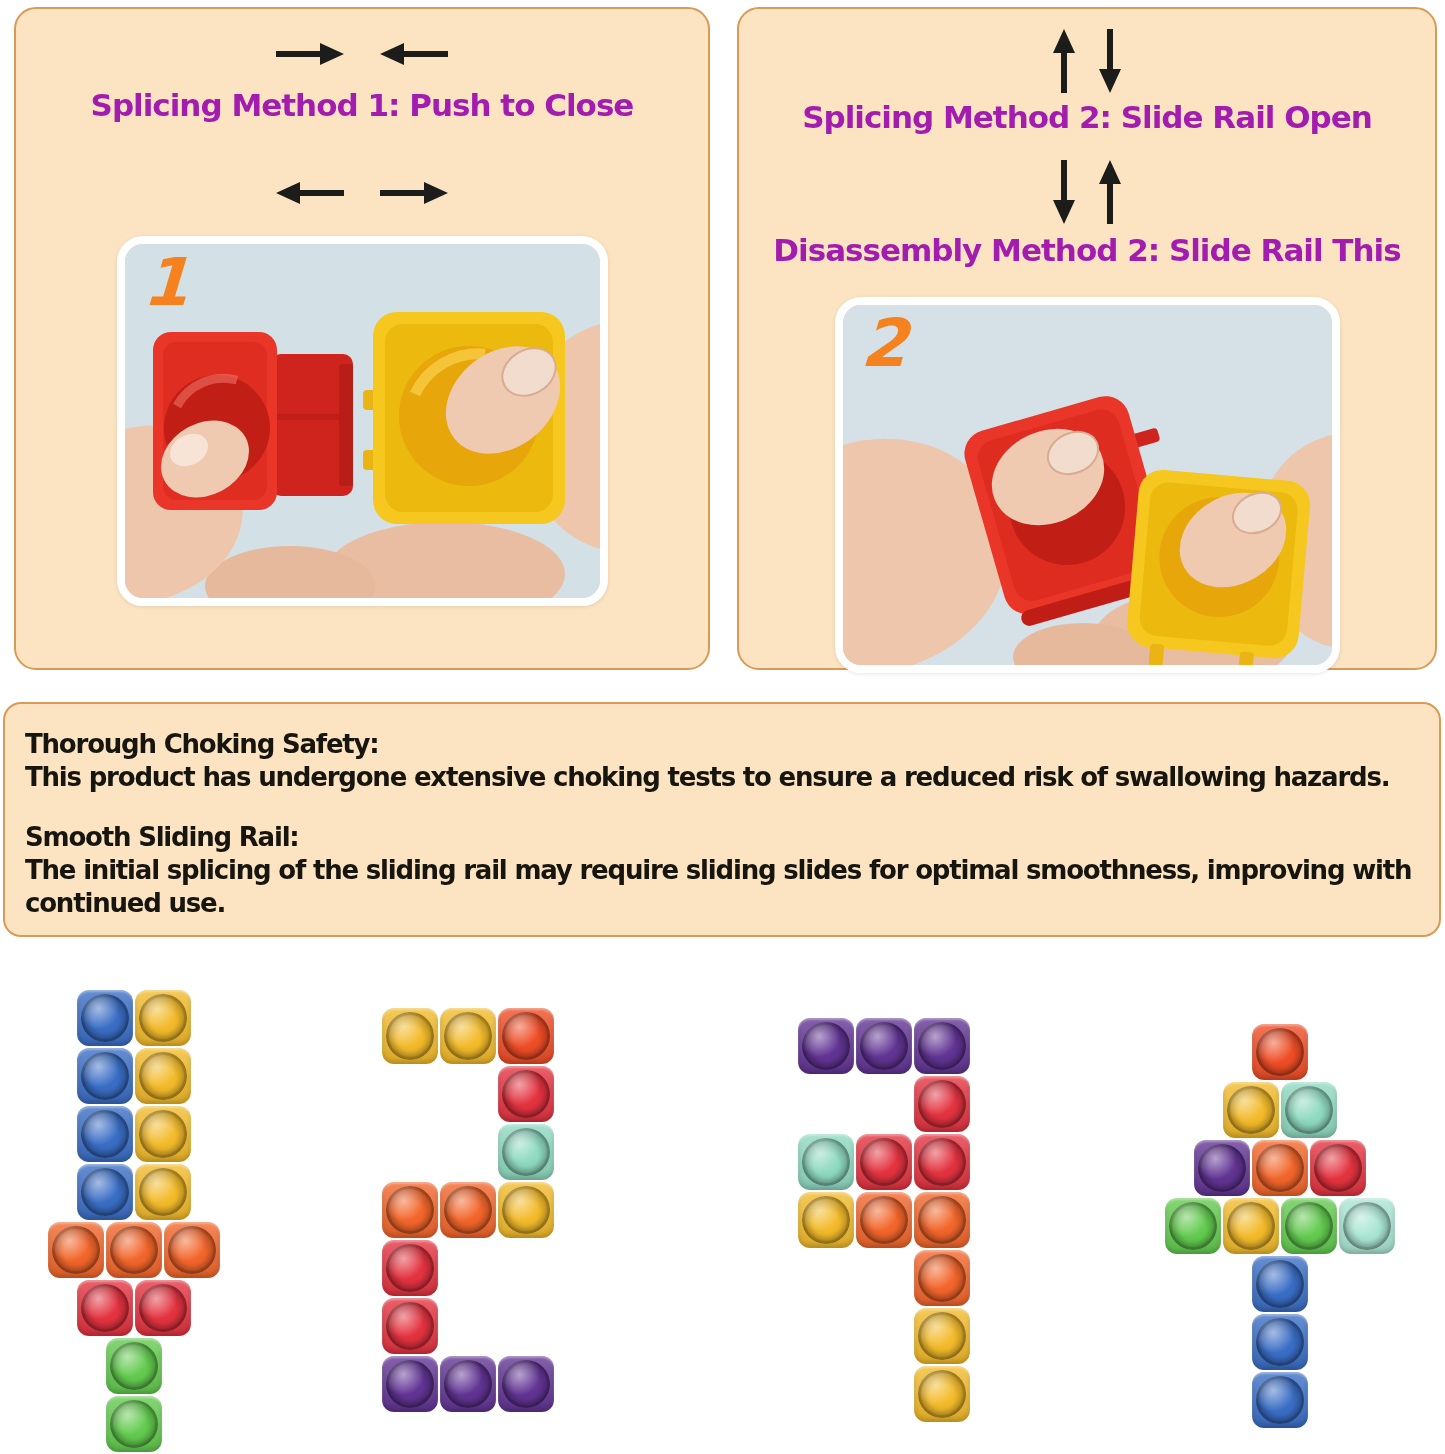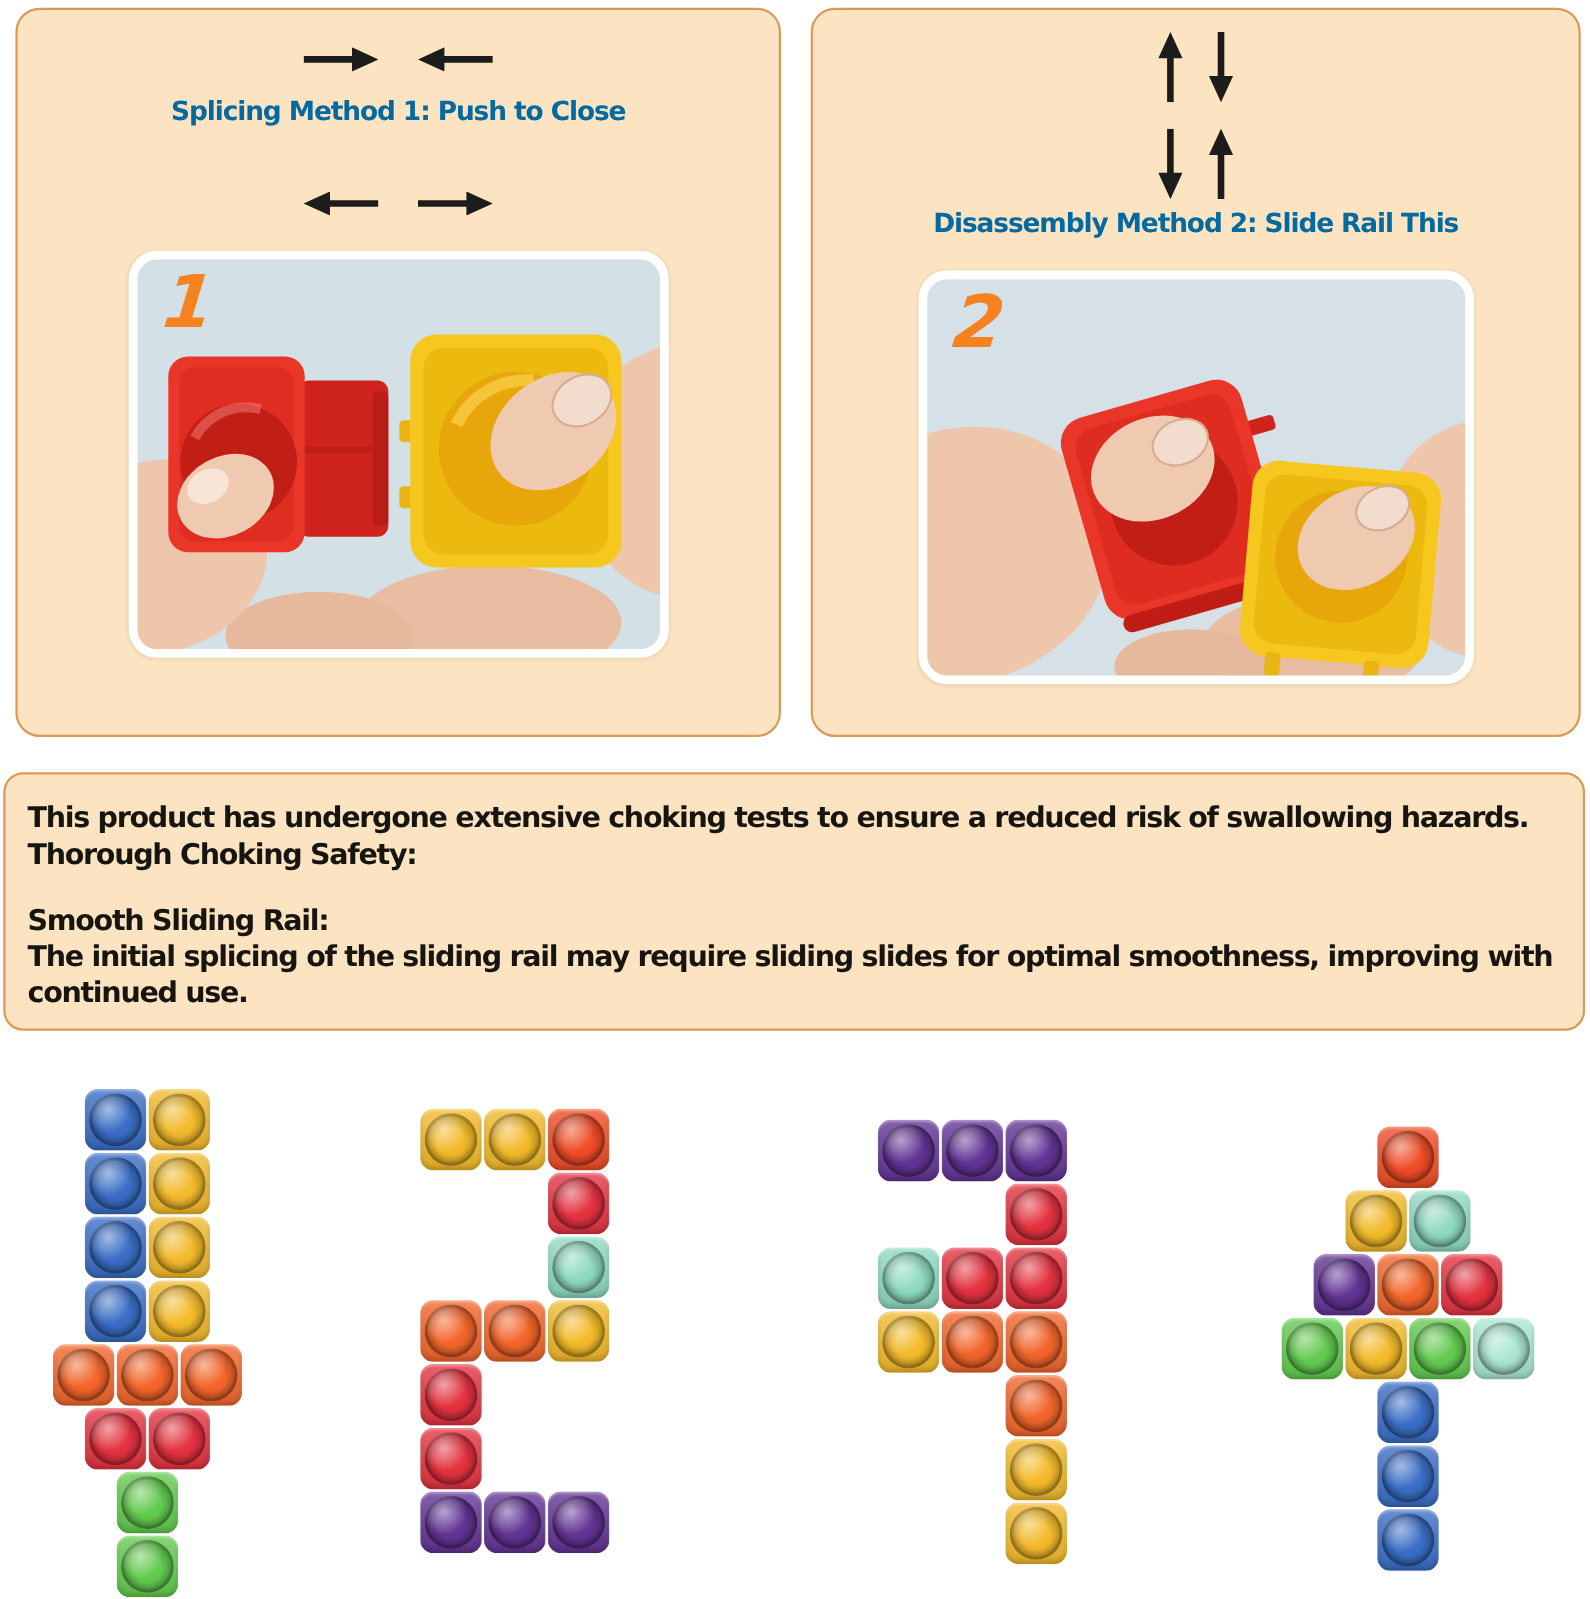--- a/index.html
+++ b/index.html
@@ -6,21 +6,21 @@
   .page{position:relative;width:1445px;height:1454px;background:#ffffff;overflow:hidden;
         font-family:"DejaVu Sans","Liberation Sans",sans-serif;color:#1d1b18;}
 
   
   .panel{position:absolute;top:7px;height:663px;background:#fce4c2;border:2px solid #d89a55;
          border-radius:22px;box-sizing:border-box;text-align:center;}
   .panel-left{left:14px;width:696px;}
   .panel-right{left:737px;width:700px;}
   .arrow-row{display:flex;justify-content:center;align-items:center;gap:36px;}
   .panel-right .arrow-row{gap:24px;}
-  .panel h2{font-size:24px;line-height:1.2;font-weight:bold;letter-spacing:-1px;margin:0;color:#0369a1;}
+  .panel h2{font-size:31px;line-height:1.2;font-weight:bold;letter-spacing:-1px;margin:0;color:#a21caf;}
   .panel-left .row-a1{margin-top:34px;height:22px;}
   .panel-left h2.t1{margin-top:22px;}
   .panel-left .row-a2{margin-top:58px;height:22px;}
   .panel-left h2.t2{margin-top:24px;}
   .panel-right .row-a1{margin-top:20px;height:64px;}
   .panel-right h2.t1{margin-top:6px;}
   .panel-right .row-a2{margin-top:24px;height:64px;}
   .panel-right h2.t2{margin-top:8px;}
   .arrow{display:block;}
 
@@ -118,20 +118,21 @@
 
   <section class="panel panel-right">
     <div class="arrow-row row-a1">
         <svg class="arrow" viewBox="0 0 22 64" width="22" height="64">
           <path d="M8,64 L8,24 L0,24 L11,0 L22,24 L14,24 L14,64 Z" fill="#1c1c1a"></path>
         </svg>
         <svg class="arrow" viewBox="0 0 22 64" width="22" height="64">
           <path d="M8,0 L8,40 L0,40 L11,64 L22,40 L14,40 L14,0 Z" fill="#1c1c1a"></path>
         </svg>
       </div>
+    <h2 class="t1">Splicing Method 2: Slide Rail Open</h2>
     <div class="arrow-row row-a2">
         <svg class="arrow" viewBox="0 0 22 64" width="22" height="64">
           <path d="M8,0 L8,40 L0,40 L11,64 L22,40 L14,40 L14,0 Z" fill="#1c1c1a"></path>
         </svg>
         <svg class="arrow" viewBox="0 0 22 64" width="22" height="64">
           <path d="M8,64 L8,24 L0,24 L11,0 L22,24 L14,24 L14,64 Z" fill="#1c1c1a"></path>
         </svg>
       </div>
     <h2 class="t2">Disassembly Method 2: Slide Rail This</h2>
 
@@ -166,22 +167,22 @@
           <rect x="405" y="344" width="14" height="22" rx="4" fill="#eab514"></rect>
         </g>
 
         <ellipse transform="rotate(-30 390 235)" cx="390" cy="235" rx="56" ry="44" fill="#efc9b0"></ellipse>
         <ellipse transform="rotate(-25 414 208)" cx="414" cy="208" rx="25" ry="19" fill="#f2dccd" stroke="#d8ac92" stroke-width="2"></ellipse>
       </svg>
     </figure>
   </section>
 
   <section class="safety">
+    <p>Thorough Choking Safety:</p>
     <p>This product has undergone extensive choking tests to ensure  a reduced risk of swallowing hazards.</p>
-    <p>Thorough Choking Safety:</p>
     <div class="gap"></div>
     <p>Smooth Sliding Rail:</p>
     <p>The initial splicing of the sliding rail may require sliding slides for optimal smoothness, improving with continued use.</p>
   </section>
 
   <div id="figures">
       <div class="figure" style="left: 48px; top: 990px;">
         <div class="cube" style="left: 29px; top: 0px; width: 56px; height: 56px; --c: #3a6ec6;">
           <div class="bubble"></div>
         </div>

